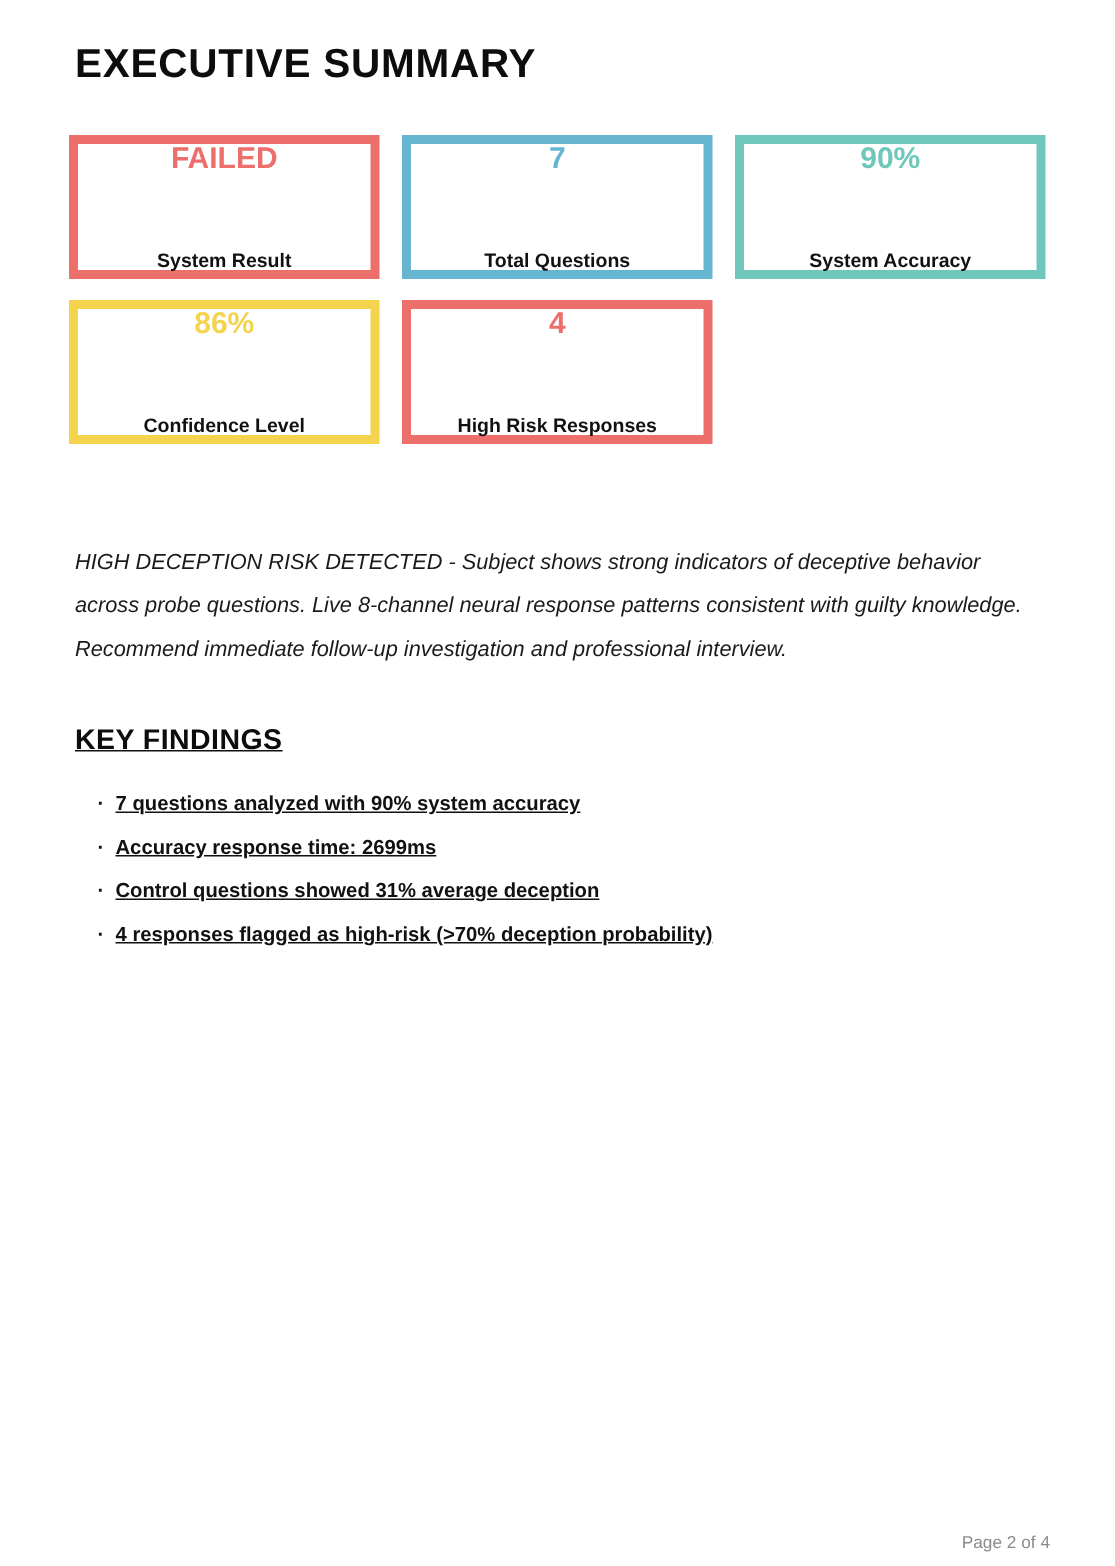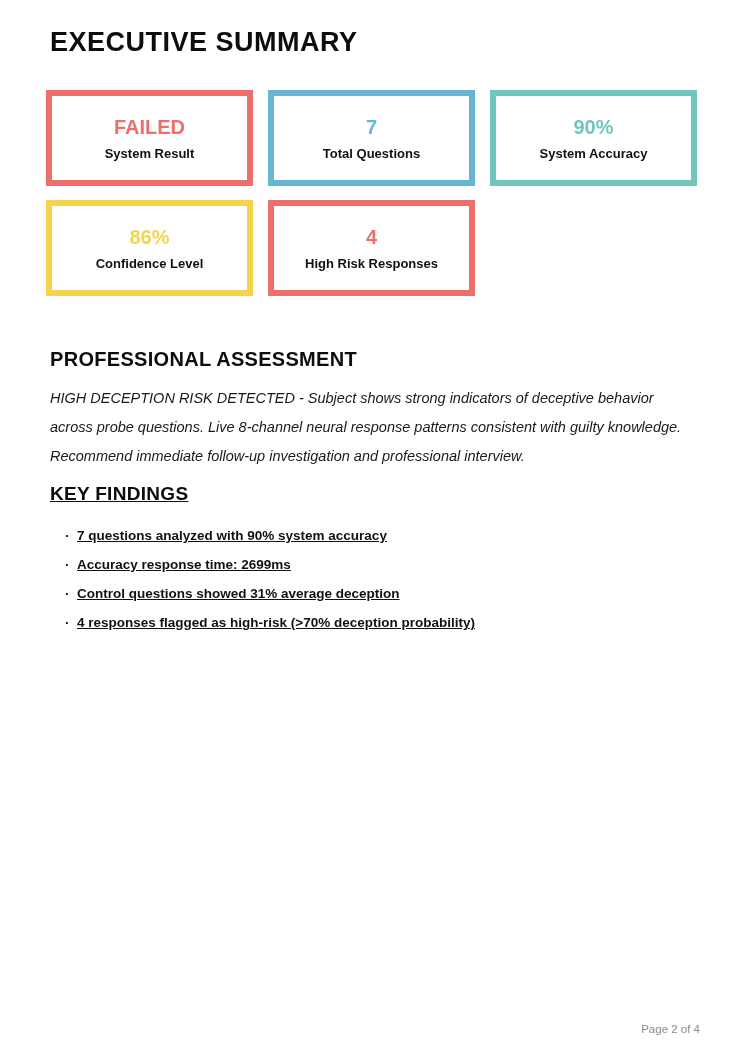--- a/index.html
+++ b/index.html
@@ -38,21 +38,21 @@
     row-gap: 14px;
   }
   .stat-card {
     box-sizing: border-box;
     height: 96px;
     border: 6px solid var(--card-color, #999);
     background: #ffffff;
     display: flex;
     flex-direction: column;
     align-items: center;
-    justify-content: center;
+    justify-content: space-between;
   }
   .stat-card .value {
     font-size: 20px;
     font-weight: bold;
     color: var(--card-color, #999);
     line-height: 1;
   }
   .stat-card .label {
     margin-top: 10px;
     font-size: 13px;
@@ -148,21 +148,20 @@
       <div class="value">86%</div>
       <div class="label">Confidence Level</div>
     </div>
     <div class="stat-card" style="--card-color: #ED6F6B;">
       <div class="value">4</div>
       <div class="label">High Risk Responses</div>
     </div>
   </div>
 
   <div class="section-assessment">
-    <h2 class="section-heading">PROFESSIONAL ASSESSMENT</h2>
     <p class="assessment-body">HIGH DECEPTION RISK DETECTED - Subject shows strong indicators of deceptive behavior across probe questions. Live 8-channel neural response patterns consistent with guilty knowledge. Recommend immediate follow-up investigation and professional interview.</p>
   </div>
 
   <div class="section-findings">
     <h2 class="findings-heading">KEY FINDINGS</h2>
     <ul class="findings-list">
       <li>7 questions analyzed with 90% system accuracy</li>
       <li>Accuracy response time: 2699ms</li>
       <li>Control questions showed 31% average deception</li>
       <li>4 responses flagged as high-risk (&gt;70% deception probability)</li>

